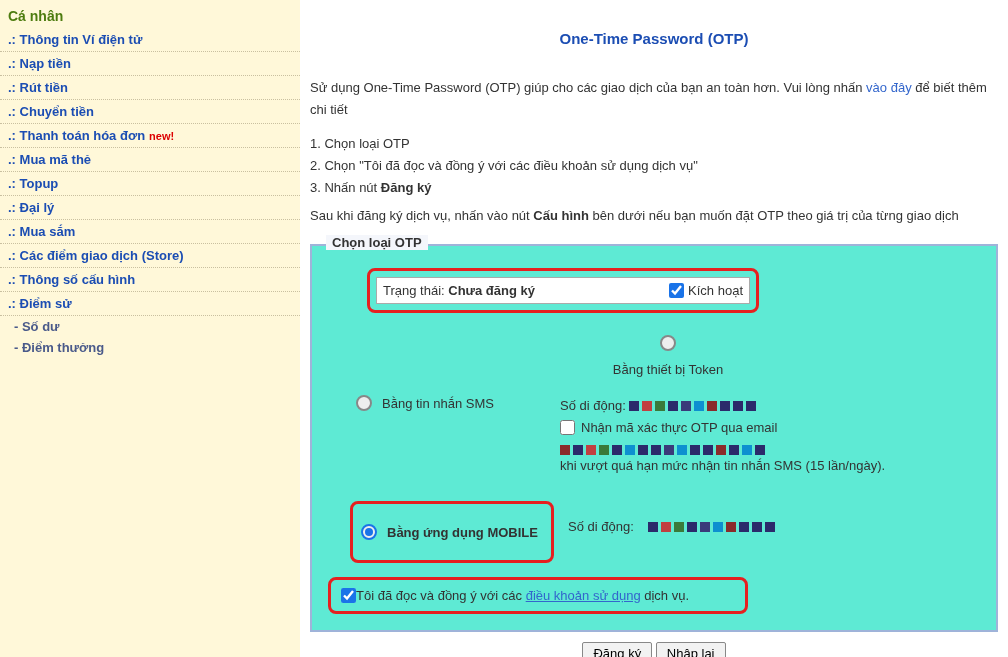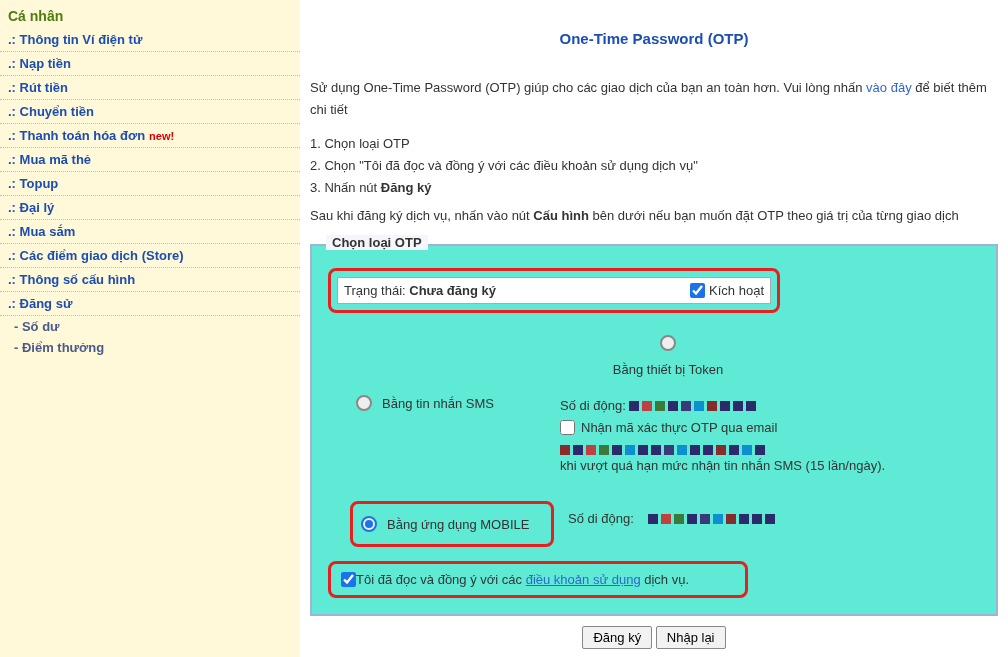--- a/index.html
+++ b/index.html
@@ -13,27 +13,27 @@
 .new-badge { color: #d00; font-weight: bold; font-size: 11px; margin-left: 4px; }
 .main { flex: 1; padding: 10px 10px 10px 10px; position: relative; }
 .page-title { text-align: center; color: #1b4db3; font-size: 15px; font-weight: bold; margin: 20px 0 30px 0; }
 .intro { margin-bottom: 12px; line-height: 1.7; }
 .intro a { color: #3366cc; text-decoration: none; }
 .steps div { line-height: 1.7; }
 .steps b { font-weight: bold; }
 .after-reg { margin-top: 6px; line-height: 1.7; }
 .fieldset-wrap { border: 2px solid #9fb3d9; background: #5eead4; margin-top: 16px; padding: 22px 16px 16px 16px; position: relative; }
 .fieldset-legend { position: absolute; top: -11px; left: 14px; background: #f4f6fb; padding: 0 6px; font-weight: bold; color: #333; }
-.status-row-wrap { border: 3px solid #e62020; border-radius: 8px; padding: 6px; width: 452px; }
+.status-row-wrap { border: 3px solid #e62020; border-radius: 8px; padding: 6px; width: 392px; margin-left: 39px; }
 .status-row { display: flex; align-items: center; justify-content: space-between; background: #fff; border: 1px solid #aaa; padding: 5px 6px; }
 .status-row .left { }
 .status-row .left .b { font-weight: bold; }
 .status-row .right { display: flex; align-items: center; gap: 4px; }
 .radio-row { display: flex; align-items: center; gap: 10px; margin-top: 22px; }
-.radio-row.highlighted { border: 3px solid #e62020; border-radius: 8px; padding: 12px 8px; width: 204px; margin-top: 10px; }
+.radio-row.highlighted { border: 3px solid #e62020; border-radius: 8px; padding: 20px 8px; width: 204px; margin-top: 10px; font-weight: bold; }
 .radio-circle { width: 16px; height: 16px; border-radius: 50%; border: 2px solid #888; display: inline-flex; align-items: center; justify-content: center; background: #eee; cursor: pointer; }
 .radio-circle.selected { border-color: #1a73e8; }
 .radio-circle.selected::after { content: ""; width: 8px; height: 8px; border-radius: 50%; background: #1a73e8; }
 .radio-label { padding-top: 1px; }
 .option-grid { display: flex; align-items: flex-start; gap: 14px; margin-top: 8px; }
 .option-left { width: 190px; }
 .option-right { flex: 1; font-size: 13px; line-height: 1.7; }
 .masked { display: inline-flex; gap: 3px; vertical-align: middle; }
 .masked span { display: inline-block; width: 10px; height: 10px; }
 .agree-wrap { border: 3px solid #e62020; border-radius: 8px; padding: 8px 10px; margin-top: 14px; display: flex; align-items: flex-end; gap: 0; width: 420px; }
@@ -53,21 +53,21 @@
     <a class="sidebar-item"><span class="prefix">.: </span><span>Nạp tiền</span></a>
     <a class="sidebar-item"><span class="prefix">.: </span><span>Rút tiền</span></a>
     <a class="sidebar-item"><span class="prefix">.: </span><span>Chuyển tiền</span></a>
     <a class="sidebar-item"><span class="prefix">.: </span><span>Thanh toán hóa đơn</span><span class="new-badge">new!</span></a>
     <a class="sidebar-item"><span class="prefix">.: </span><span>Mua mã thẻ</span></a>
     <a class="sidebar-item"><span class="prefix">.: </span><span>Topup</span></a>
     <a class="sidebar-item"><span class="prefix">.: </span><span>Đại lý</span></a>
     <a class="sidebar-item"><span class="prefix">.: </span><span>Mua sắm</span></a>
     <a class="sidebar-item"><span class="prefix">.: </span><span>Các điểm giao dịch (Store)</span></a>
     <a class="sidebar-item"><span class="prefix">.: </span><span>Thông số cấu hình</span></a>
-    <a class="sidebar-item"><span class="prefix">.: </span><span>Đăng sử</span></a>
+    <a class="sidebar-item"><span class="prefix">.: </span><span>Điểm sử</span></a>
     <a class="sidebar-sub"><span>- </span><span>Số dư</span></a>
     <a class="sidebar-sub"><span>- </span><span>Điểm thưởng</span></a>
   </div>
 
   <div class="main">
     <div class="page-title">One-Time Password (OTP)</div>
 
     <div class="intro">
       <span>Sử dụng One-Time Password (OTP) giúp cho các giao dịch của bạn an toàn hơn. Vui lòng nhấn </span><a href="#">vào đây</a><span> để biết thêm chi tiết</span>
     </div>

